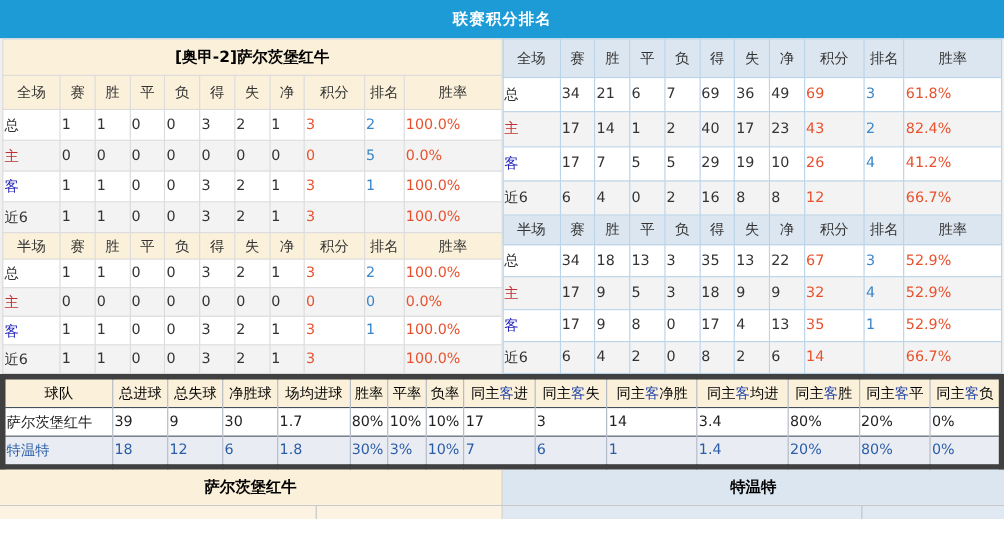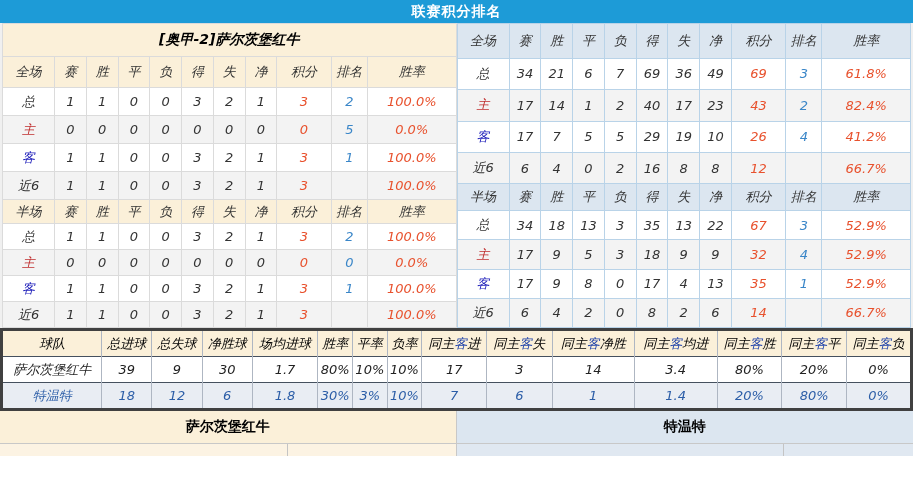--- a/index.html
+++ b/index.html
@@ -1,41 +1,41 @@
 <!DOCTYPE html>
 <html><head>
 <meta charset="utf-8">
 <style>
   html,body{margin:0;padding:0;}
   body{width:913px;font-family:"DejaVu Sans","Liberation Sans",sans-serif;background:#fff;color:#333;}
-  .bar{height:23px;background:#1D9BD7;color:#fff;font-weight:bold;font-size:14px;
+  .bar{height:35px;background:#1D9BD7;color:#fff;font-weight:bold;font-size:14px;
        display:flex;align-items:center;justify-content:center;gap:6px;letter-spacing:1px;}
   .bar .plain{font-weight:bold;}
   .tables-wrap{display:flex;background:#F0F0F0;padding:0 2px;}
-  table{border-collapse:collapse;table-layout:fixed;font-size:13px;text-align:center;font-style:italic;}
+  table{border-collapse:collapse;table-layout:fixed;font-size:13px;}
   .t-stats{width:50%;}
   .t-left td,.t-left th{border:1px solid #DBDBDB;}
   .t-right td,.t-right th{border:1px solid #B9D3E8;}
   .t-stats .title th{background:#FBF0D9;font-weight:bold;font-size:14px;height:30px;color:#000;}
   .t-right .title th{background:#DCE6F0;}
   .t-stats .hrow th{font-weight:normal;color:#333;height:28px;margin-top:45px;}
   .t-left .hrow th{background:#FBF0D9;}
   .t-right .hrow th{background:#DCE6F0;}
   .t-stats .hrow.h2 th{height:21px;}
   .t-stats tr.d{height:28px;}
   .t-stats tr.d2{height:26px;}
   tr.odd td{background:#FFFFFF;}
   tr.even td{background:#F3F3F3;}
   .pts,.rate{color:#E8512D;}
   .rank{color:#3A86C8;}
   .lbl-home{color:#C03030;}
   .lbl-away{color:#2222BB;}
   td.warm{background:#FBF1E7;}
   .near-select{width:46px;height:20px;font-size:13px;border:1px solid #555;background:#fff;color:#000;font-weight:normal;}
-  .cmp{width:100%;border:3px solid #404040;padding-left:44px;}
+  .cmp{width:100%;border:5px solid #404040;padding-left:44px;}
   .cmp th,.cmp td{border-left:1px solid #AEB6C2;border-top:1px solid #45505E;height:23px;font-weight:normal;}
   .cmp th{background:#FBF0D9;color:#000;}
   .cmp .hk-blue{color:#2244AA;}
   .cmp tr.r1 td{background:#fff;color:#222;}
   .cmp tr.r2 td{background:#E9EDF3;color:#2B5DA7;}
   .lineup-teams{display:flex;border-bottom:1px solid #C8C8C8;}
   .lineup-teams .half{width:50%;height:32px;display:flex;align-items:center;justify-content:center;
        font-weight:bold;font-size:14px;color:#000;box-sizing:border-box;}
   .lineup-teams .half.lft{background:#FBF0D9;border-right:1px solid #C8C8C8;}
   .lineup-teams .half.rgt{background:#DCE6F0;}

